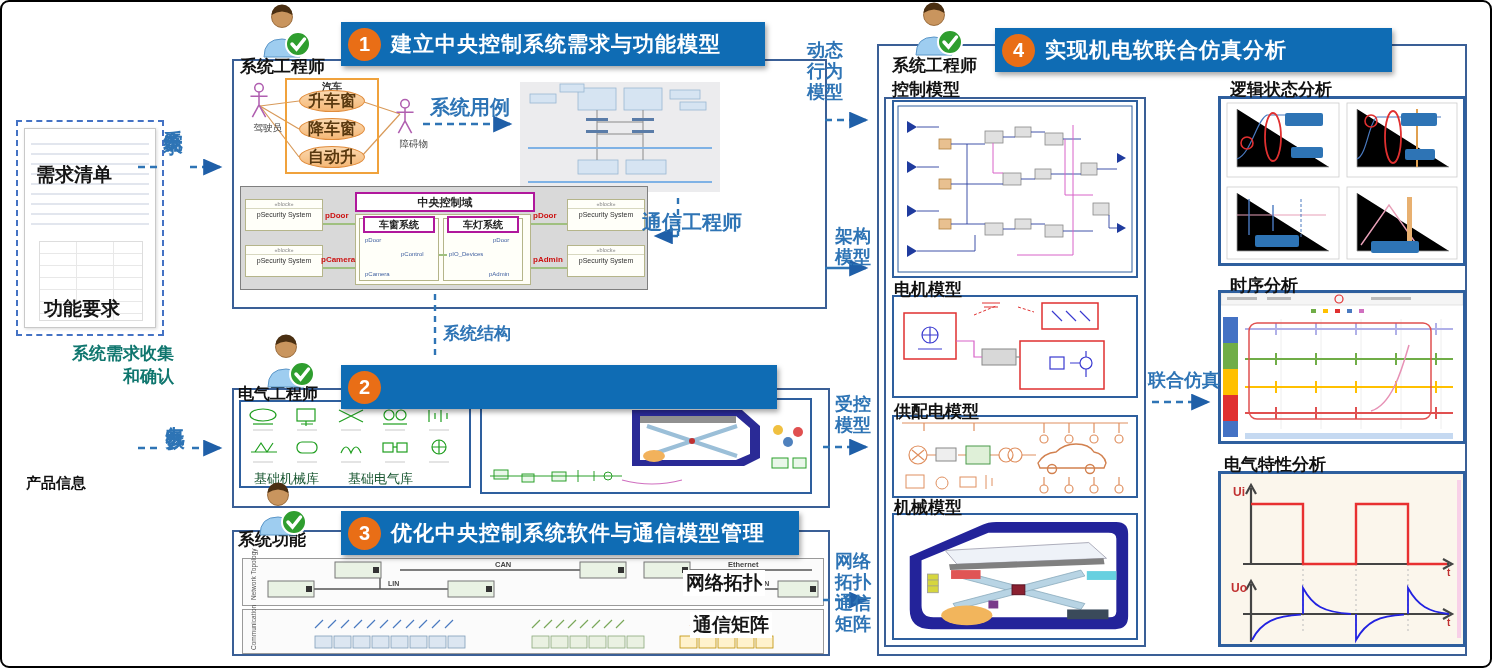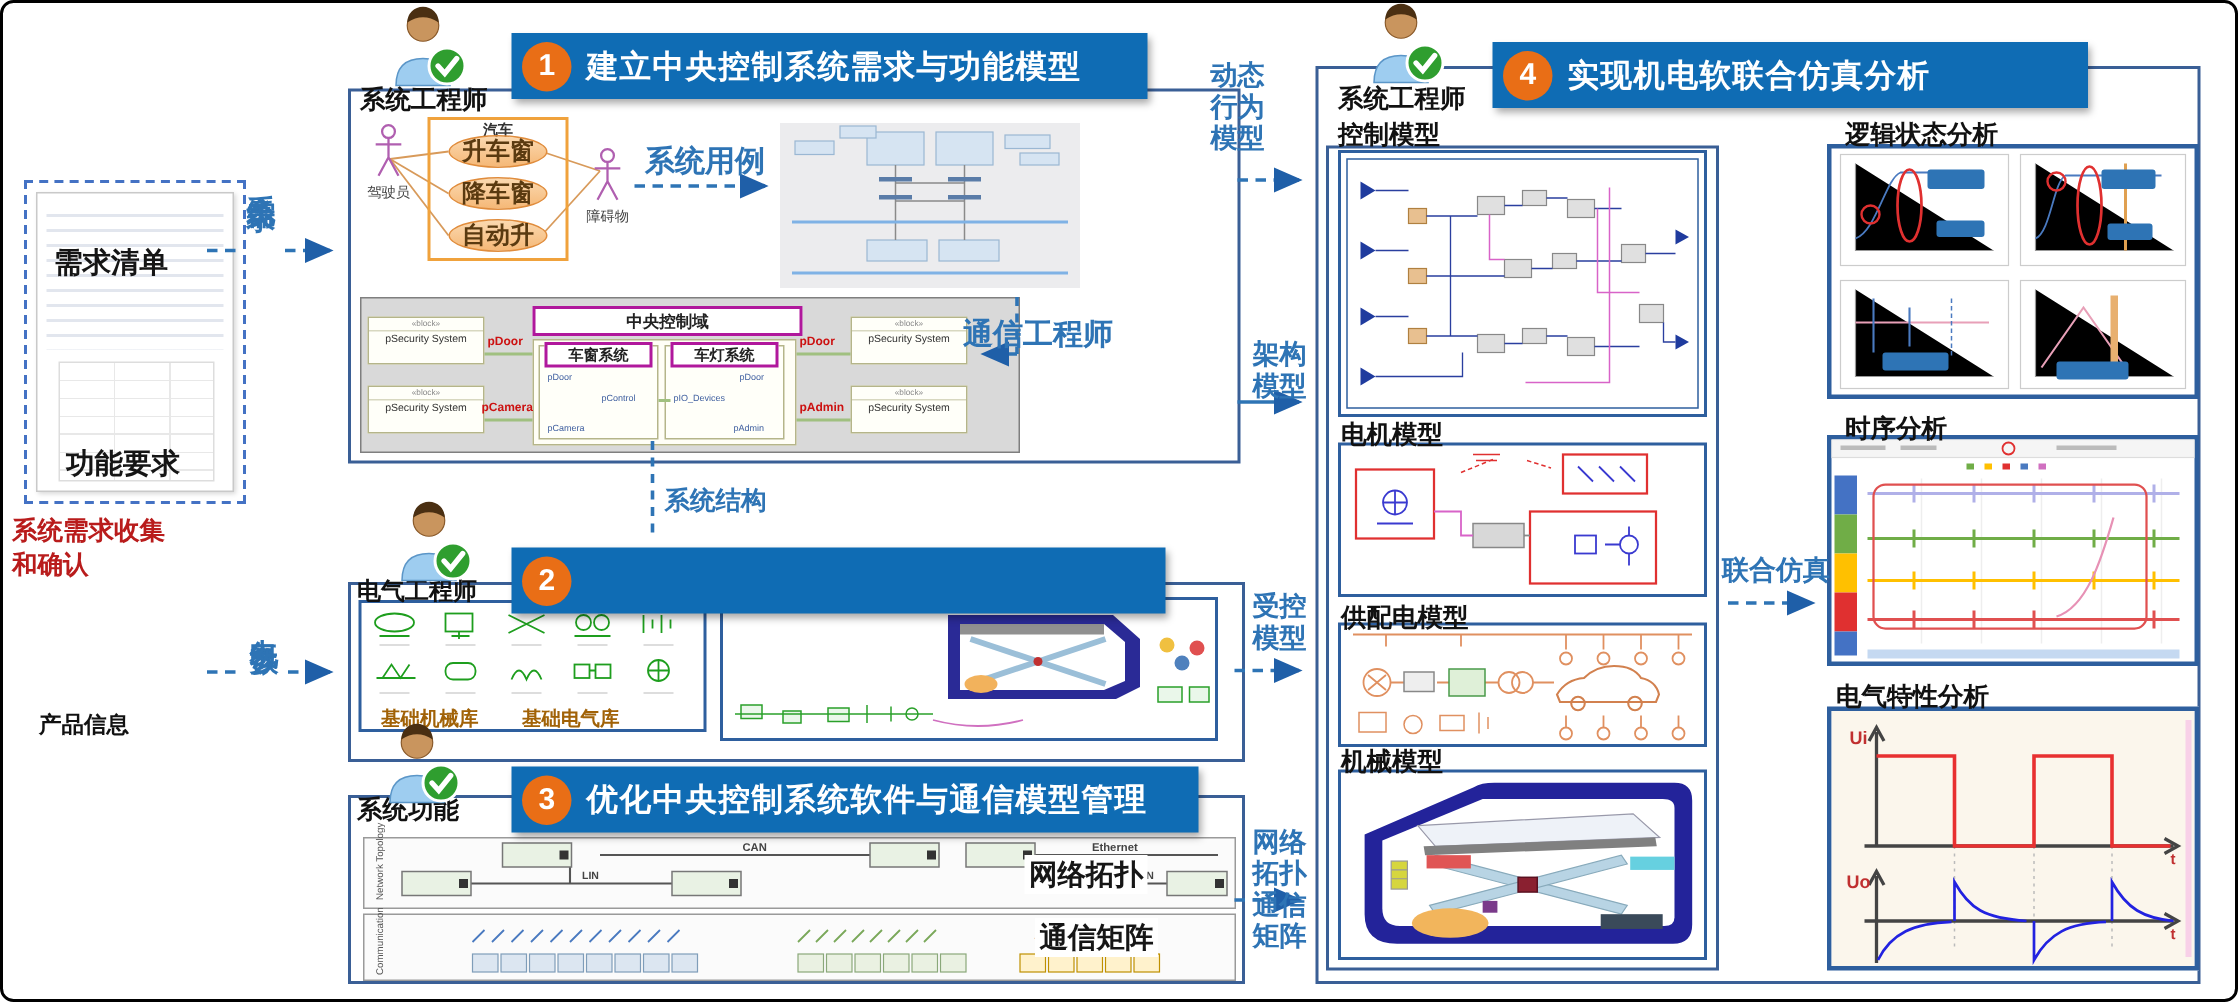--- a/index.html
+++ b/index.html
@@ -18,37 +18,37 @@
 .wlabel{position:absolute;width:42px;color:#2e74b5;font-weight:bold;font-size:18px;line-height:21px;word-break:break-all;text-align:center;z-index:6}
 .hlabel{position:absolute;color:#2e74b5;font-weight:bold;font-size:20px;z-index:6;white-space:nowrap}
 .modlbl{position:absolute;font-weight:bold;font-size:17px;color:#111;z-index:6;white-space:nowrap}
 .biglbl{position:absolute;font-weight:bold;font-size:19px;color:#161616;z-index:5;background:#fff;padding:0 3px;white-space:nowrap}
 .overlay{position:absolute;left:0;top:0;width:1492px;height:668px;z-index:5;pointer-events:none}
 .dashedbox{position:absolute;border:2.5px dashed #4472c4;z-index:2}
 .doc{position:absolute;background:#fff;border:1px solid #c9c9c9;box-shadow:1px 1px 3px rgba(0,0,0,.15);z-index:2}
 .doclines{position:absolute;background-image:repeating-linear-gradient(to bottom,transparent 0 8px,#e2e6ee 8px 10px)}
 .doctable{position:absolute;border:1px solid #ddd;background-image:repeating-linear-gradient(to bottom,transparent 0 11px,#e8e8e8 11px 12px),repeating-linear-gradient(to right,transparent 0 36px,#e8e8e8 36px 37px)}
 .doctitle{position:absolute;font-weight:bold;font-size:19px;color:#151515;z-index:3;white-space:nowrap}
-.caption{position:absolute;font-weight:bold;font-size:17px;color:#b91c1c;text-align:left;white-space:pre-line;z-index:3}
+.caption{position:absolute;font-weight:bold;font-size:17px;color:#0f766e;text-align:right;white-space:pre-line;z-index:3}
 .ucframe{position:absolute;border:2px solid #f0a23c;z-index:3}
 .ucframelbl{position:absolute;width:94px;text-align:center;font-size:10px;font-weight:bold;color:#333;z-index:4}
 .ucell{position:absolute;width:66px;height:22px;border-radius:50%;background:linear-gradient(#fbd9b0,#f5b877);border:1px solid #e08c3c;color:#5a3a10;font-size:16px;font-weight:bold;display:flex;align-items:center;justify-content:center;z-index:4}
-.actorlbl{position:absolute;font-size:9.5px;color:#444;text-align:center;z-index:4}
+.actorlbl{position:absolute;font-size:9.5px;color:#444;text-align:right;z-index:4}
 .ibd{position:absolute;background:#d9d9d9;border:1.5px solid #7f7f7f;z-index:2}
 .ibd-hdr{position:absolute;background:#fff;border:2.5px solid #b0189c;font-size:11px;font-weight:bold;display:flex;align-items:center;justify-content:center;color:#222}
 .ibd-sub{position:absolute;background:#fff;border:2px solid #b0189c;font-size:10px;font-weight:bold;display:flex;align-items:center;justify-content:center;color:#222;z-index:4}
 .ibd-central{position:absolute;background:#fffef6;border:1px solid #b5b58a}
 .ibd-cell{position:absolute;background:#fffff9;border:1px solid #b5b58a}
 .ibd-ext{position:absolute;background:#fffff9;border:1px solid #b5b58a;text-align:center;overflow:hidden}
 .ibd-ext .st{font-size:5.5px;color:#888;line-height:8px;border-bottom:1px solid #d8d8c0}
 .ibd-ext .nm{font-size:7px;color:#333;line-height:11px}
 .ibd-red{position:absolute;font-size:8px;font-weight:bold;color:#cc1111;z-index:4;white-space:nowrap}
 .ibd-port{position:absolute;font-size:6px;color:#4060a0;z-index:4;white-space:nowrap}
 .gline{position:absolute;height:2px;background:#a0c080;z-index:3}
-.liblbl{position:absolute;font-weight:bold;font-size:13px;color:#a16207;z-index:4;white-space:nowrap}
+.liblbl{position:absolute;font-weight:normal;font-size:13px;color:#14532d;z-index:4;white-space:nowrap}
 .strip{position:absolute;background:#fbfbfb;border:1px solid #9a9a9a;z-index:2}
 .sidelbl{position:absolute;font-size:6.5px;color:#555;transform:rotate(-90deg);transform-origin:left top;z-index:3;white-space:nowrap}
 .wrapbox{position:absolute;border:2px solid #3a5f96;background:#fff;z-index:1}
 .anbox{position:absolute;border:3px solid #2e5f9e;background:#fff;z-index:2}
 svg{display:block}
 </style>
 </head>
 <body>
 
 <div id="canvas">
@@ -126,21 +126,21 @@
     <g fill="#5a7ca8">
         <rect x="66" y="36" width="22" height="3"></rect>
         <rect x="112" y="36" width="22" height="3"></rect>
         <rect x="66" y="48" width="22" height="3"></rect>
         <rect x="112" y="48" width="22" height="3"></rect>
       </g>
   </svg>
 
   <div class="hlabel" style="left:640px;top:207px">通信工程师</div>
 
-  <div class="ibd" style="left:238px;top:196px;width:440px;height:104px">
+  <div class="ibd" style="left:238px;top:184px;width:408px;height:104px">
     <div class="ibd-hdr" style="left:114px;top:5px;width:180px;height:20px">中央控制域</div>
     <div class="ibd-central" style="left:114px;top:27px;width:176px;height:71px"></div>
     <div class="ibd-cell" style="left:118px;top:31px;width:80px;height:63px"></div>
     <div class="ibd-cell" style="left:202px;top:31px;width:80px;height:63px"></div>
     <div class="ibd-sub" style="left:122px;top:29px;width:72px;height:17px">车窗系统</div>
     <div class="ibd-sub" style="left:206px;top:29px;width:72px;height:17px">车灯系统</div>
     <div class="ibd-port" style="left:124px;top:50px">pDoor</div>
     <div class="ibd-port" style="left:160px;top:64px">pControl</div>
     <div class="ibd-port" style="left:124px;top:84px">pCamera</div>
     <div class="ibd-port" style="left:252px;top:50px">pDoor</div>

